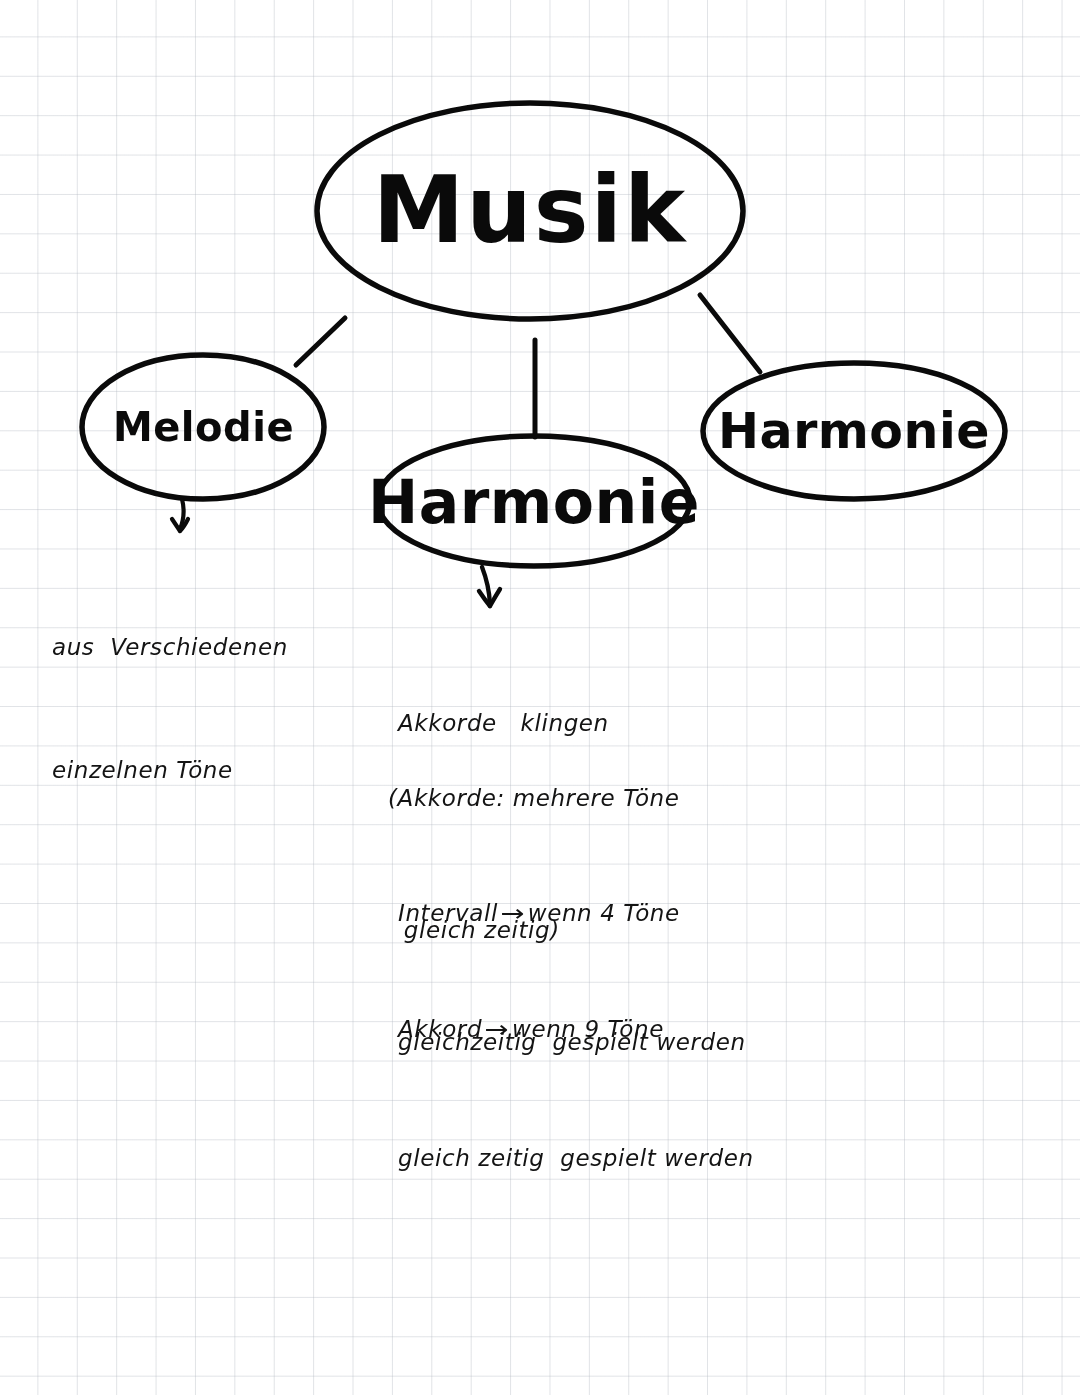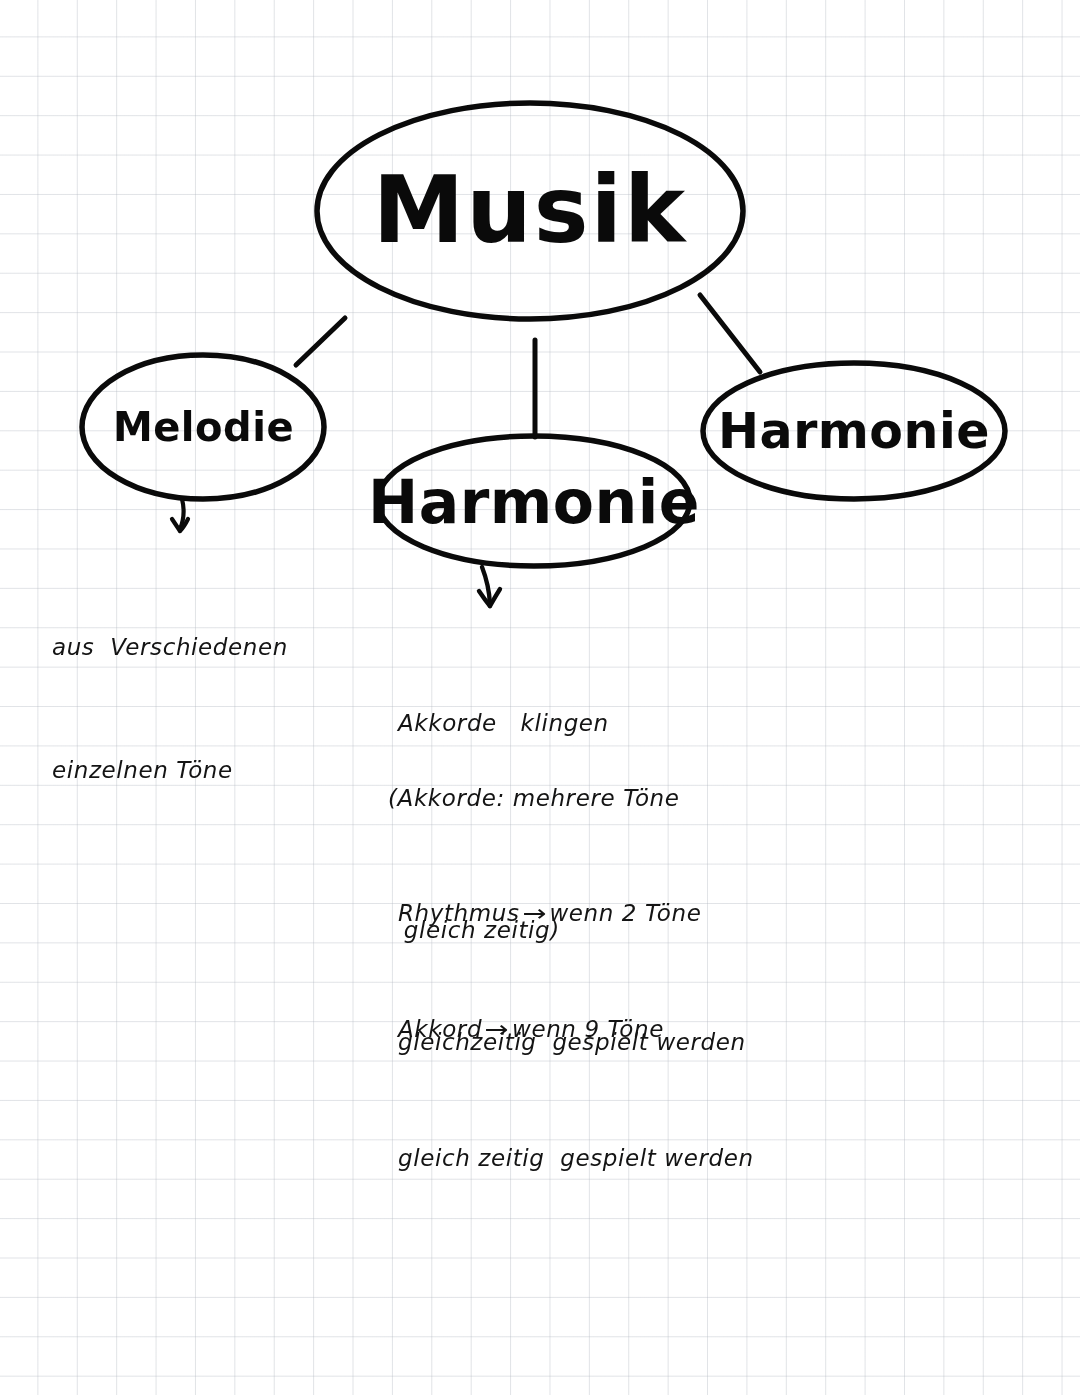--- a/index.html
+++ b/index.html
@@ -146,21 +146,21 @@
     <div class="note" id="note-akkorde">
       <span class="line">Akkorde   klingen</span>
     </div>
 
     <div class="note" id="note-paren">
       <span class="line">(Akkorde: mehrere Töne</span>
       <span class="line">  gleich zeitig)</span>
     </div>
 
     <div class="note" id="note-intervall">
-      <span class="line"><span>Rhythmus</span><span class="arrowglyph">→</span><span>wenn 2 Töne</span></span>
+      <span class="line"><span>Intervall</span><span class="arrowglyph">→</span><span>wenn 4 Töne</span></span>
       <span class="line">gleichzeitig  gespielt werden</span>
     </div>
 
     <div class="note" id="note-akkord">
       <span class="line"><span>Akkord</span><span class="arrowglyph">→</span><span>wenn 9 Töne</span></span>
       <span class="line">gleich zeitig  gespielt werden</span>
     </div>
 
   </div>
 </div>

